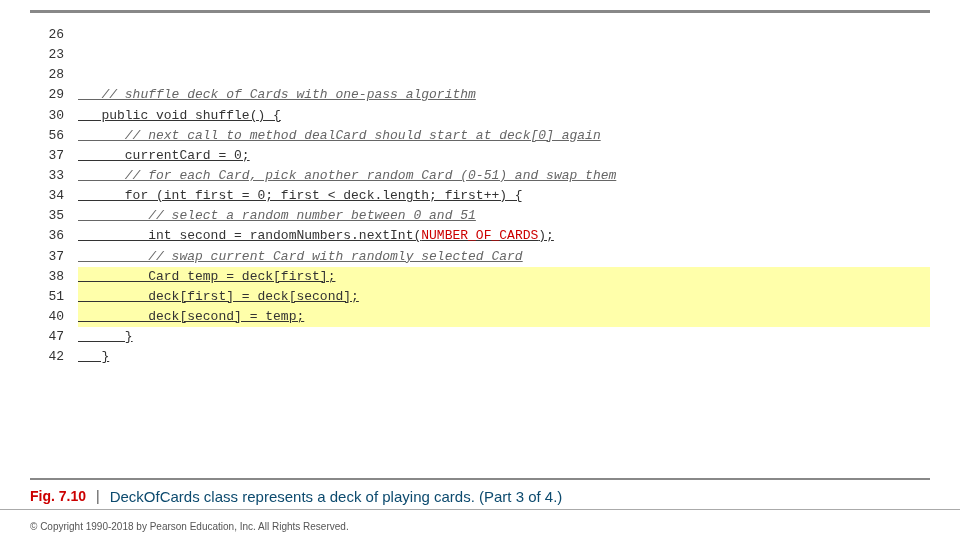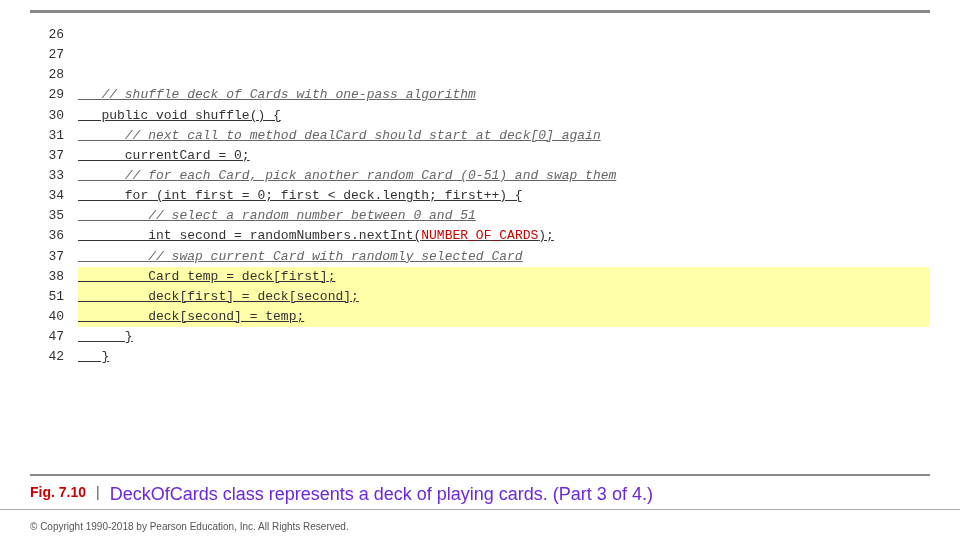--- a/index.html
+++ b/index.html
@@ -65,22 +65,22 @@
       font-weight: bold;
       margin-right: 10px;
       white-space: nowrap;
     }
     .fig-sep {
       color: #555;
       font-size: 14px;
       margin-right: 10px;
     }
     .fig-caption {
-      color: #6d28d9;
-      font-size: 18px;
+      color: #0c4a6e;
+      font-size: 15px;
     }
     .copyright-area {
       padding: 6px 30px 6px 30px;
     }
     .copyright-text {
       color: #555;
       font-size: 10px;
     }
     .code-line {
       display: block;
@@ -92,25 +92,25 @@
   </style>
 </head>
 <body>
 
 <div class="page">
   <div class="top-border"></div>
   <div class="code-area">
     <div class="line-numbers">
 
     <span class="ln">26</span>
-        <span class="ln">27</span>
+        <span class="ln">23</span>
         <span class="ln">28</span>
         <span class="ln">29</span>
         <span class="ln">30</span>
-        <span class="ln">31</span>
+        <span class="ln">56</span>
         <span class="ln">37</span>
         <span class="ln">33</span>
         <span class="ln">34</span>
         <span class="ln">35</span>
         <span class="ln">36</span>
         <span class="ln">37</span>
         <span class="ln">38</span>
         <span class="ln">51</span>
         <span class="ln">40</span>
         <span class="ln">47</span>

